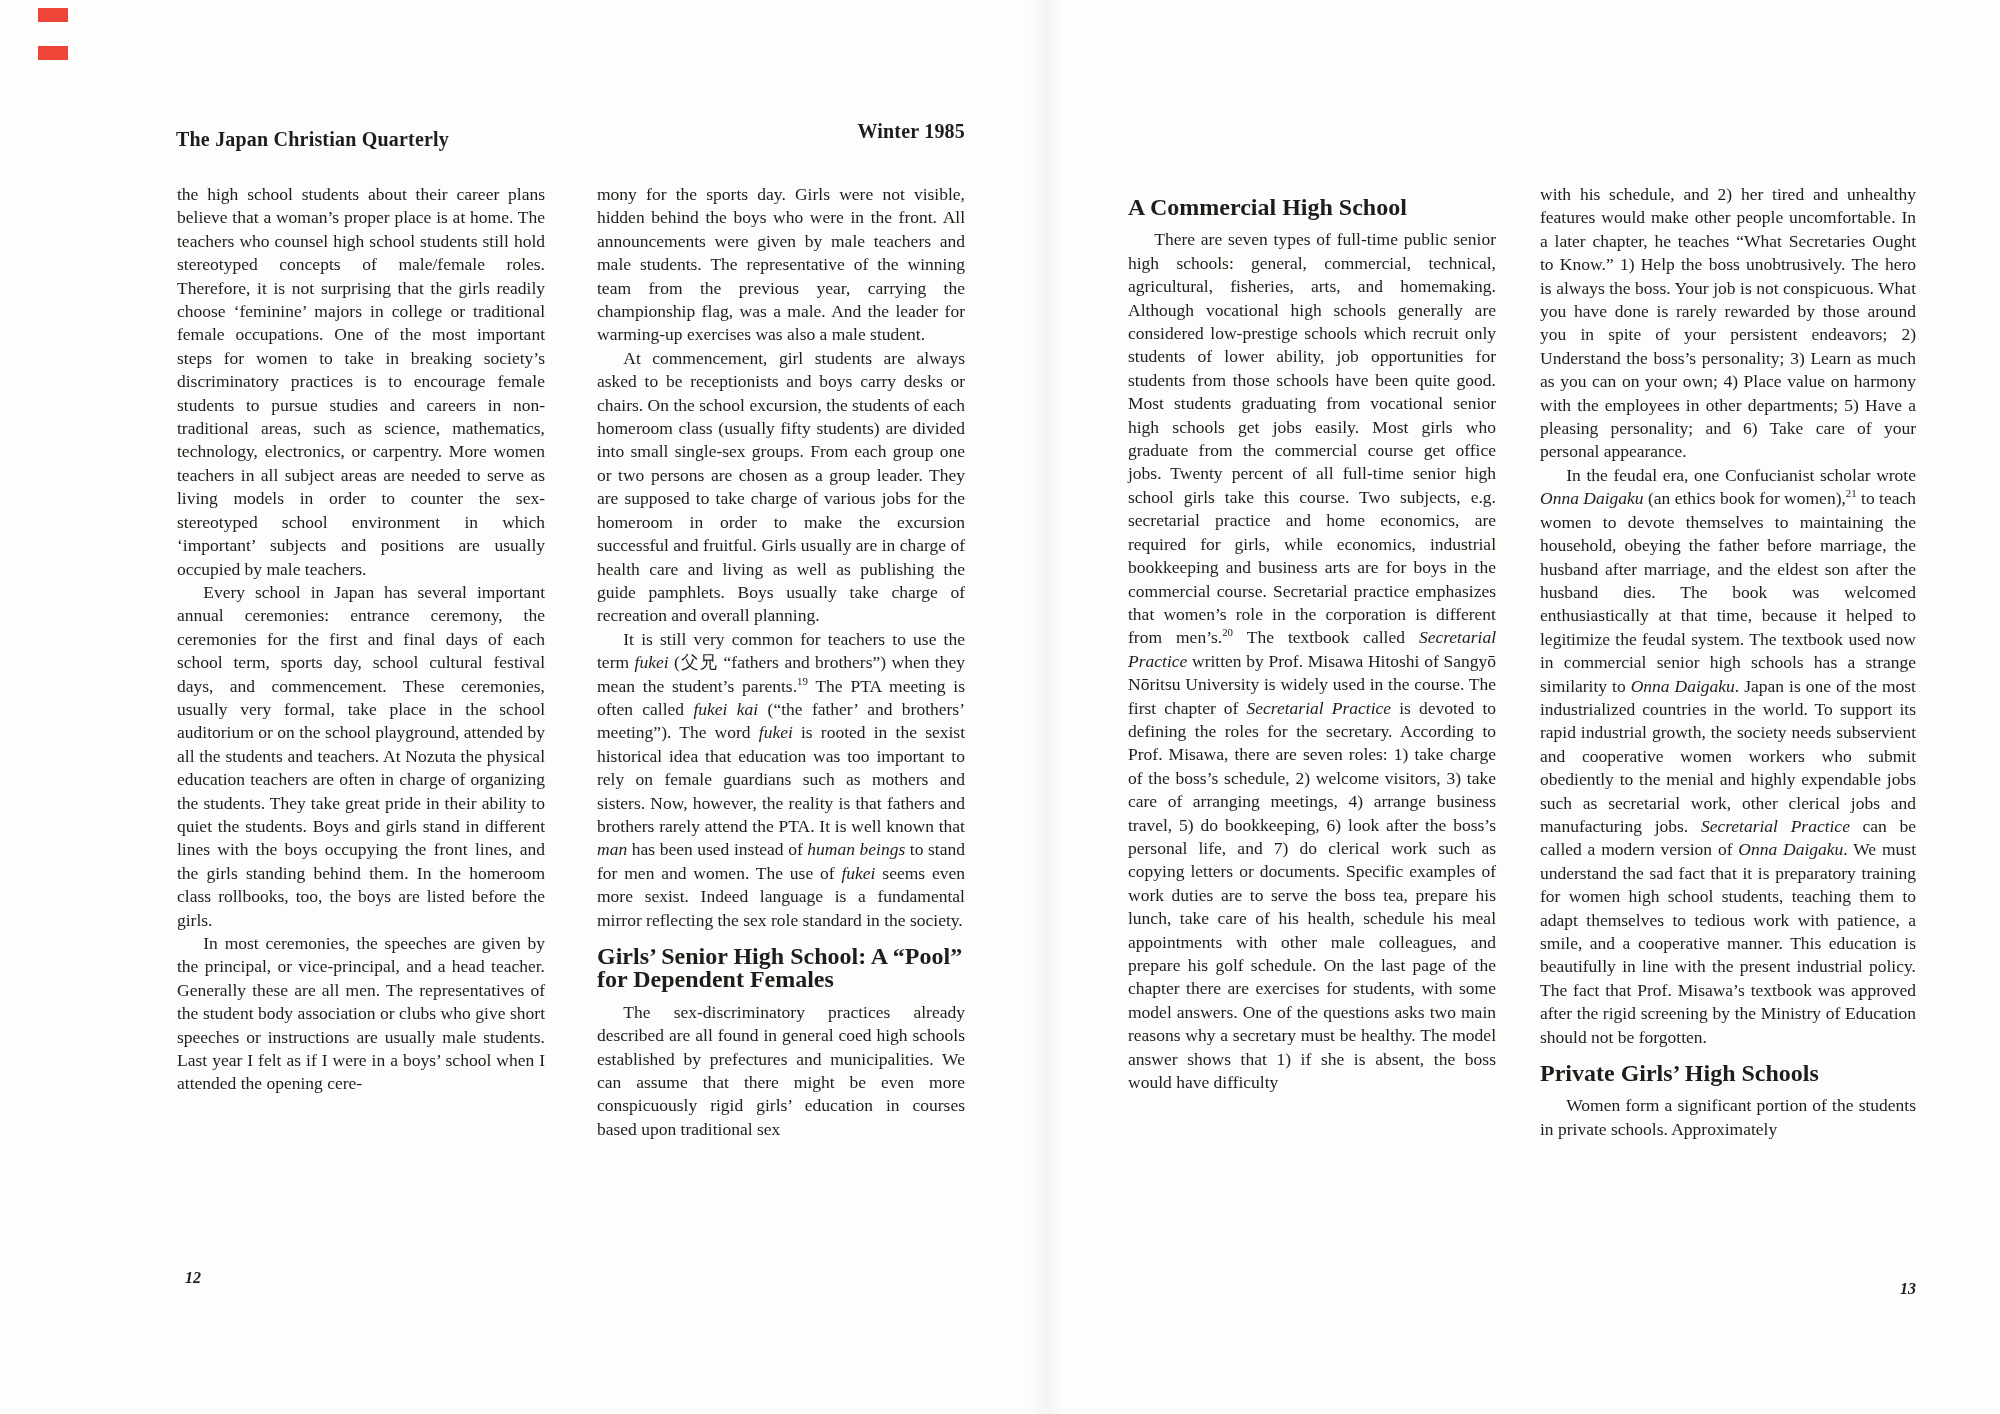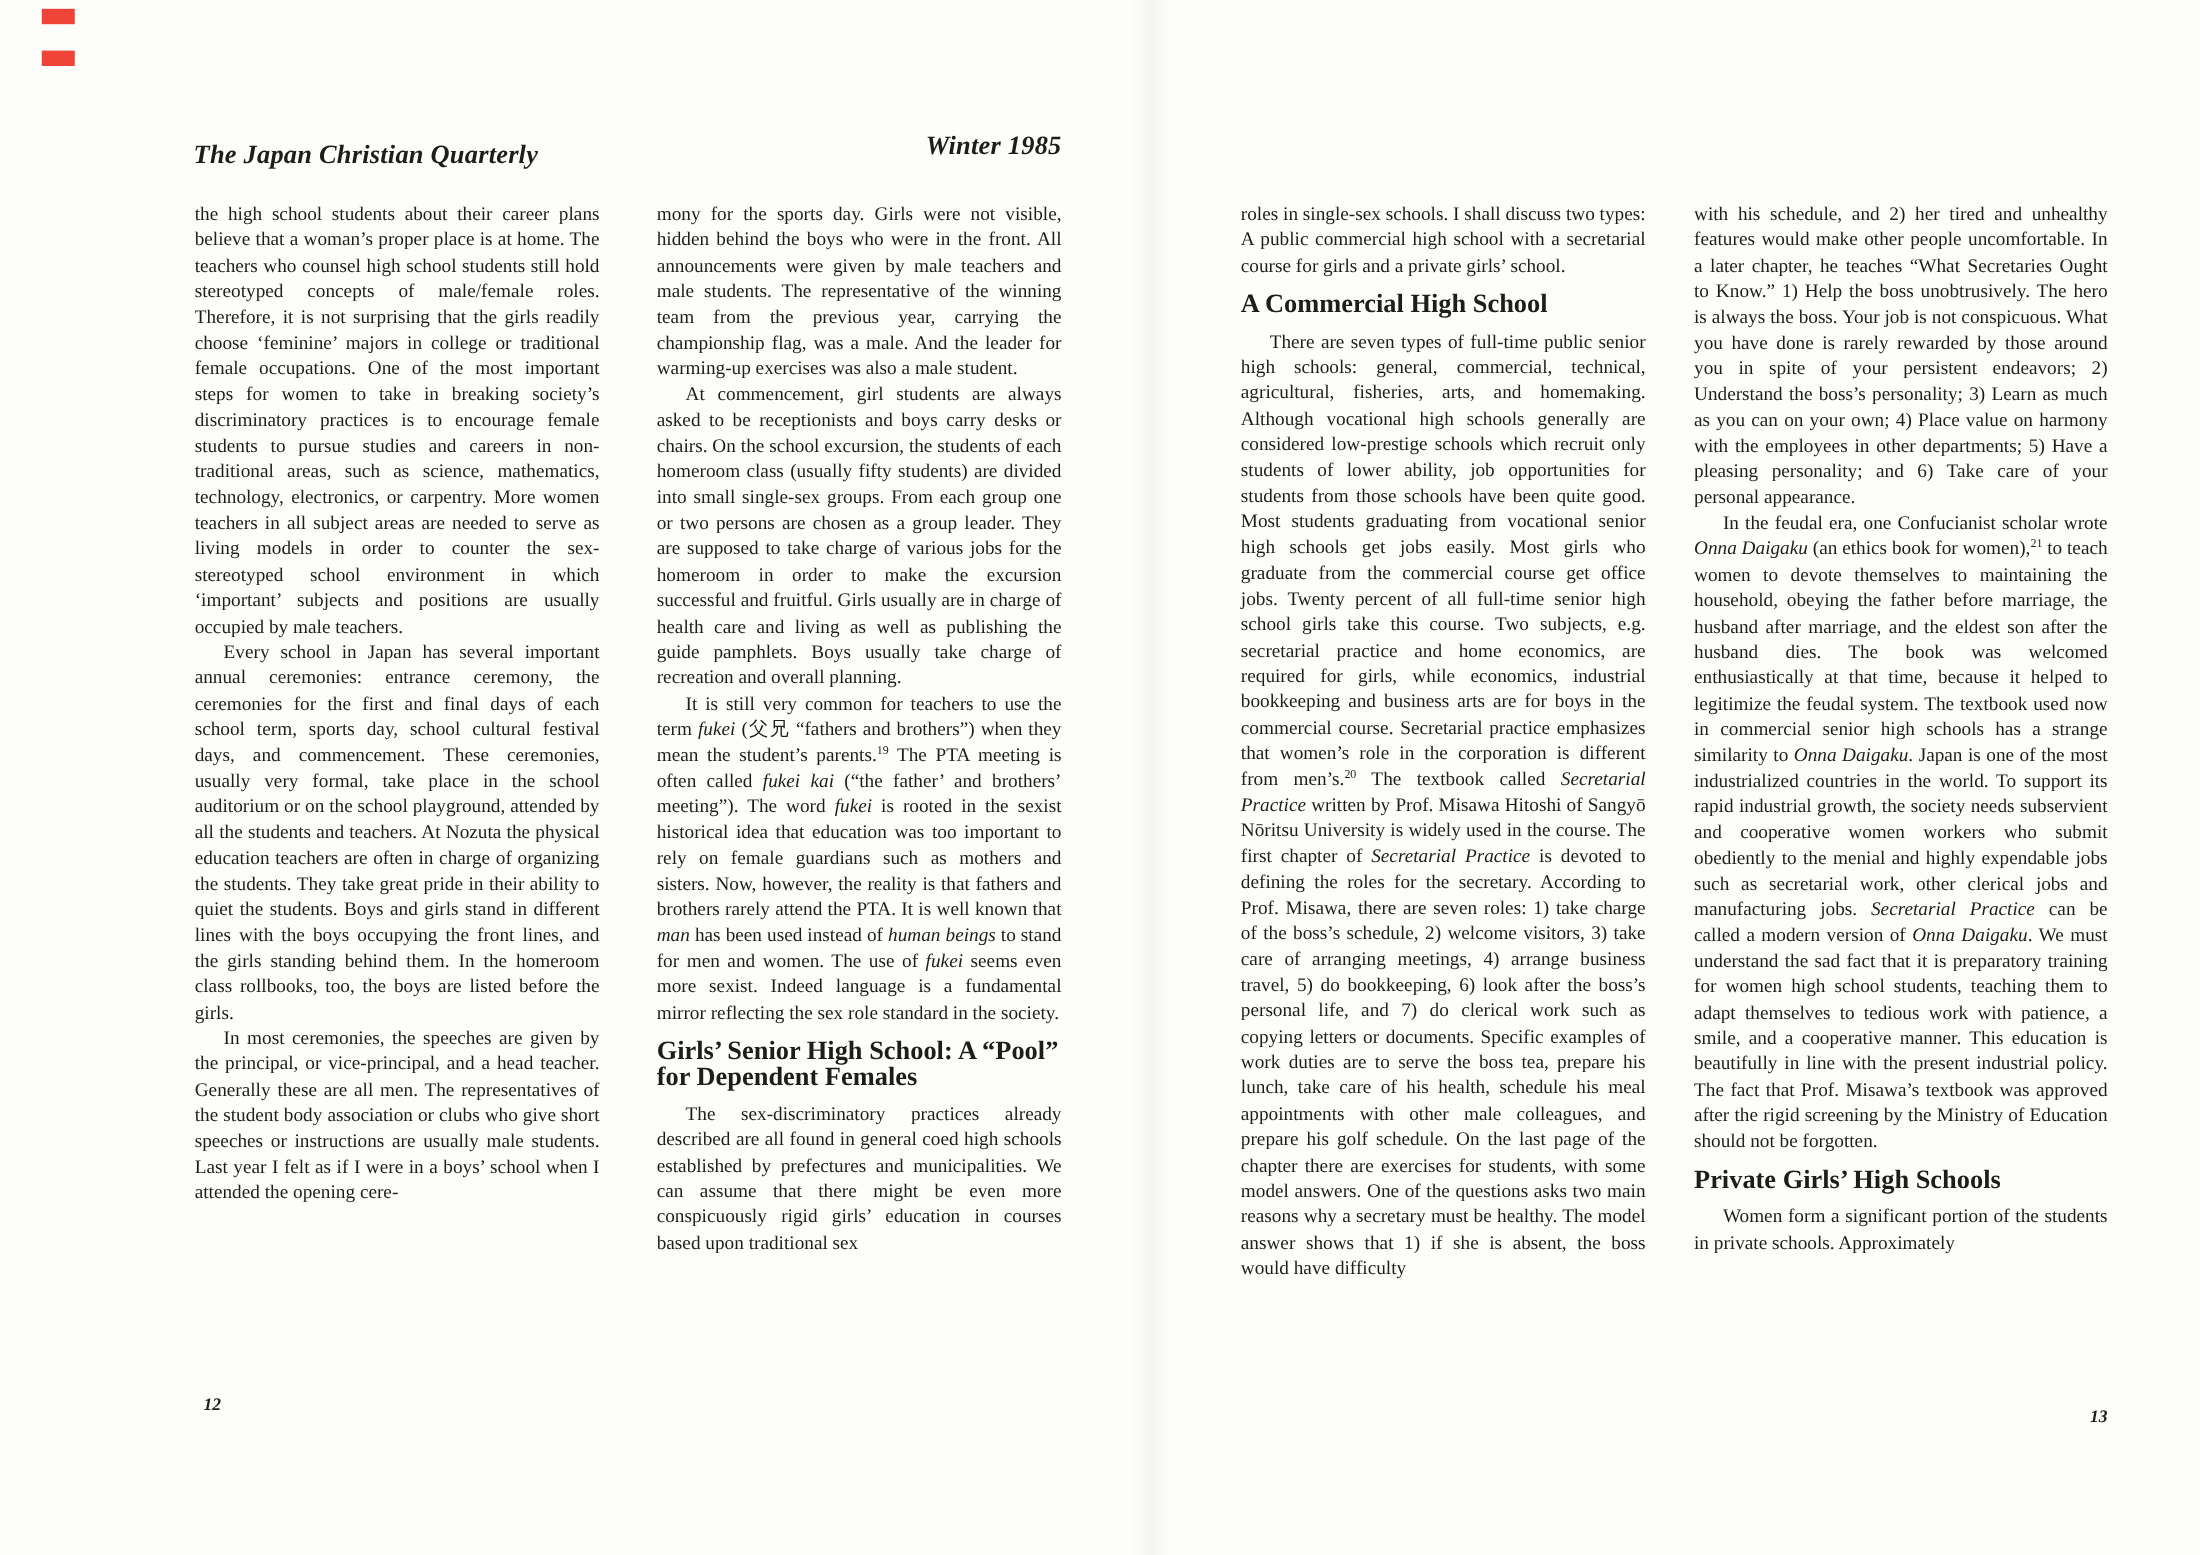--- a/index.html
+++ b/index.html
@@ -13,22 +13,22 @@
   }
   .reg-mark{position:absolute;width:30px;height:14px;background:#ef4438;}
   #reg-mark-1{left:38px;top:8px;}
   #reg-mark-2{left:38px;top:46px;}
   .gutter{
     position:absolute;left:1028px;top:0;width:36px;height:1414px;
     background:linear-gradient(to right,rgba(0,0,0,0) 0%,rgba(0,0,0,0.035) 50%,rgba(0,0,0,0) 100%);
   }
   .running-head{
     position:absolute;
-    font-style:italic;font-weight:bold;
-    font-size:24px;letter-spacing:.2px;
+    font-weight:bold;
+    font-size:20px;letter-spacing:.2px;
     white-space:nowrap;
   }
   #head-left{left:176px;top:128px;}
   #head-center{left:597px;top:120px;width:368px;text-align:right;}
   #head-right{left:1050px;top:118px;width:866px;text-align:right;}
   .col{
     position:absolute;top:183px;
     font-size:17.5px;line-height:23.4px;
     text-align:justify;
   }
@@ -74,21 +74,20 @@
 
   <div class="col" id="col-2">
       <p class=""><span>mony for the sports day.  Girls were not visible, hidden behind the boys who were in the front.  All announcements were given by male teachers and male students.  The representative of the winning team from the previous year, carrying the championship flag, was a male.  And the leader for warming-up exercises was also a male student.</span></p>
       <p class="indent"><span>At commencement, girl students are always asked to be receptionists and boys carry desks or chairs.  On the school excursion, the students of each homeroom class (usually fifty students) are divided into small single-sex groups.  From each group one or two persons are chosen as a group leader.  They are supposed to take charge of various jobs for the homeroom in order to make the excursion successful and fruitful.  Girls usually are in charge of health care and living as well as publishing the guide pamphlets.  Boys usually take charge of recreation and overall planning.</span></p>
       <p class="indent"><span>It is still very common for teachers to use the term </span><i>fukei</i><span> (父兄 “fathers and brothers”) when they mean the student’s parents.</span><sup>19</sup><span> The PTA meeting is often called </span><i>fukei kai</i><span> (“the father’ and brothers’ meeting”).  The word </span><i>fukei</i><span> is rooted in the sexist historical idea that education was too important to rely on female guardians such as mothers and sisters.  Now, however, the reality is that fathers and brothers rarely attend the PTA.  It is well known that </span><i>man</i><span> has been used instead of </span><i>human beings</i><span> to stand for men and women.  The use of </span><i>fukei</i><span> seems even more sexist.  Indeed language is a fundamental mirror reflecting the sex role standard in the society.</span></p>
       <h3 class=""><span>Girls’ Senior High School: A “Pool” for Dependent Females</span></h3>
       <p class="indent"><span>The sex-discriminatory practices already described are all found in general coed high schools established by prefectures and municipalities.  We can assume that there might be even more conspicuously rigid girls’ education in courses based upon traditional sex</span></p>
     </div>
 
   <div class="col" id="col-3">
-      <p class=""><span>roles in single-sex schools.  I shall discuss two types: A public commercial high school with a secretarial course for girls and a private girls’ school.</span></p>
       <h3 class=""><span>A Commercial High School</span></h3>
       <p class="indent"><span>There are seven types of full-time public senior high schools: general, commercial, technical, agricultural, fisheries, arts, and homemaking.  Although vocational high schools generally are considered low-prestige schools which recruit only students of lower ability, job opportunities for students from those schools have been quite good.  Most students graduating from vocational senior high schools get jobs easily.  Most girls who graduate from the commercial course get office jobs.  Twenty percent of all full-time senior high school girls take this course.  Two subjects, e.g. secretarial practice and home economics, are required for girls, while economics, industrial bookkeeping and business arts are for boys in the commercial course.  Secretarial practice emphasizes that women’s role in the corporation is different from men’s.</span><sup>20</sup><span>  The textbook called </span><i>Secretarial Practice</i><span> written by Prof. Misawa Hitoshi of Sangyō Nōritsu University is widely used in the course.  The first chapter of </span><i>Secretarial Practice</i><span> is devoted to defining the roles for the secretary.  According to Prof. Misawa, there are seven roles: 1) take charge of the boss’s schedule, 2) welcome visitors, 3) take care of arranging meetings, 4) arrange business travel, 5) do bookkeeping, 6) look after the boss’s personal life, and 7) do clerical work such as copying letters or documents.  Specific examples of work duties are to serve the boss tea, prepare his lunch, take care of his health, schedule his meal appointments with other male colleagues, and prepare his golf schedule. On the last page of the chapter there are exercises for students, with some model answers.  One of the questions asks two main reasons why a secretary must be healthy.  The model answer shows that 1) if she is absent, the boss would have difficulty</span></p>
     </div>
 
   <div class="col" id="col-4">
       <p class=""><span>with his schedule, and 2) her tired and unhealthy features would make other people uncomfortable. In a later chapter, he teaches “What Secretaries Ought to Know.”  1) Help the boss unobtrusively.  The hero is always the boss.  Your job is not conspicuous. What you have done is rarely rewarded by those around you in spite of your persistent endeavors; 2) Understand the boss’s personality; 3) Learn as much as you can on your own; 4) Place value on harmony with the employees in other departments; 5) Have a pleasing personality; and 6) Take care of your personal appearance.</span></p>
       <p class="indent"><span>In the feudal era, one Confucianist scholar wrote </span><i>Onna Daigaku</i><span> (an ethics book for women),</span><sup>21</sup><span> to teach women to devote themselves to maintaining the household, obeying the father before marriage, the husband after marriage, and the eldest son after the husband dies.  The book was welcomed enthusiastically at that time, because it helped to legitimize the feudal system.  The textbook used now in commercial senior high schools has a strange similarity to </span><i>Onna Daigaku</i><span>. Japan is one of the most industrialized countries in the world.  To support its rapid industrial growth, the society needs subservient and cooperative women workers who submit obediently to the menial and highly expendable jobs such as secretarial work, other clerical jobs and manufacturing jobs. </span><i>Secretarial Practice</i><span> can be called a modern version of </span><i>Onna Daigaku</i><span>.  We must understand the sad fact that it is preparatory training for women high school students, teaching them to adapt themselves to tedious work with patience, a smile, and a cooperative manner.  This education is beautifully in line with the present industrial policy.  The fact that Prof. Misawa’s textbook was approved after the rigid screening by the Ministry of Education should not be forgotten.</span></p>
       <h3 class=""><span>Private Girls’ High Schools</span></h3>
       <p class="indent"><span>Women form a significant portion of the students in private schools.  Approximately</span></p>
     </div>

